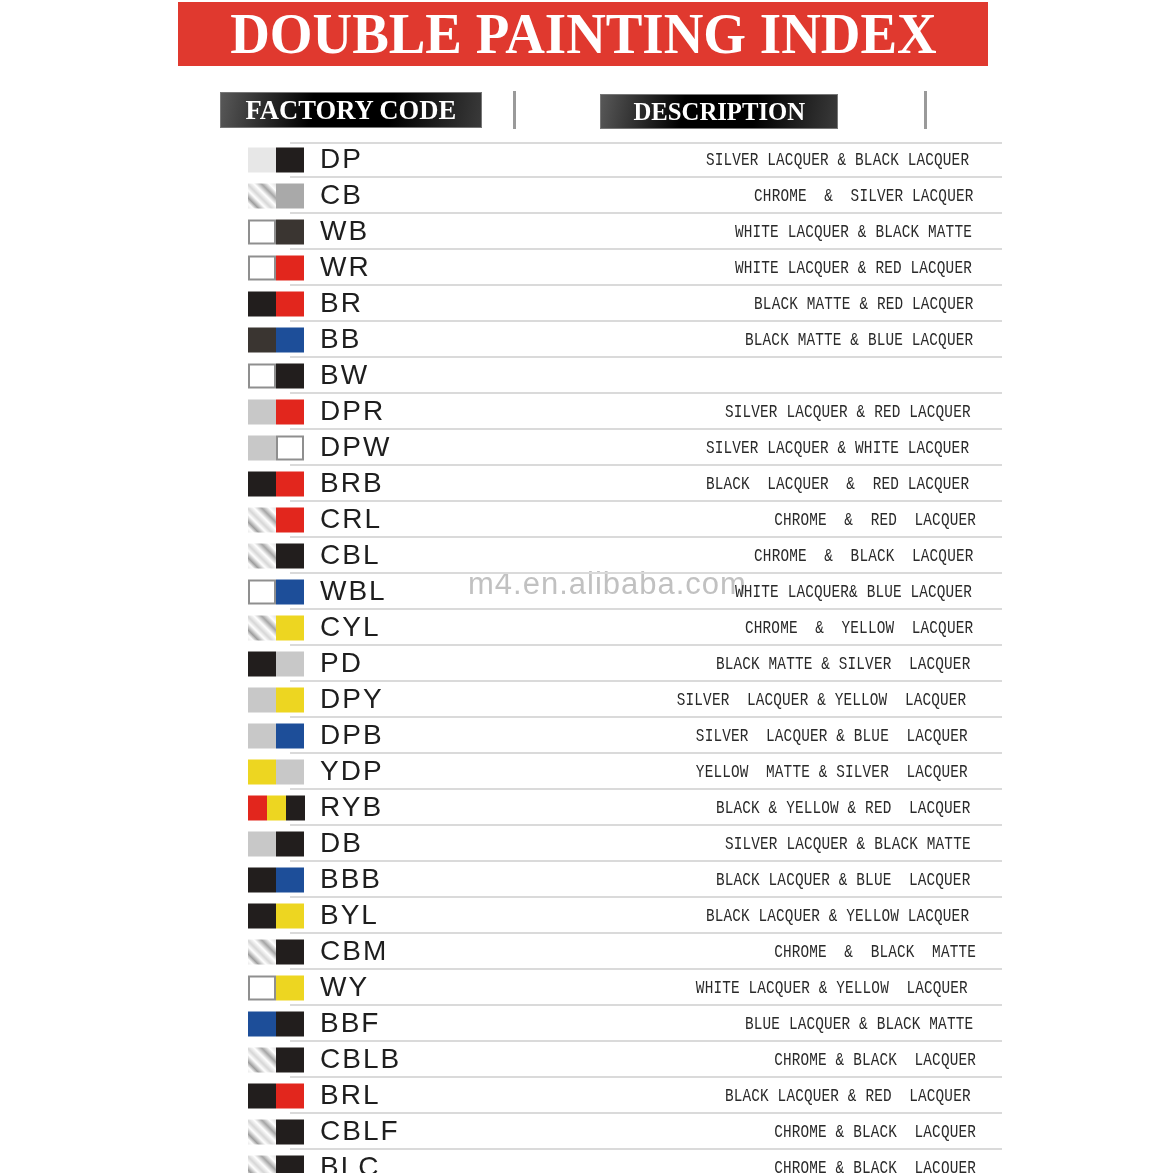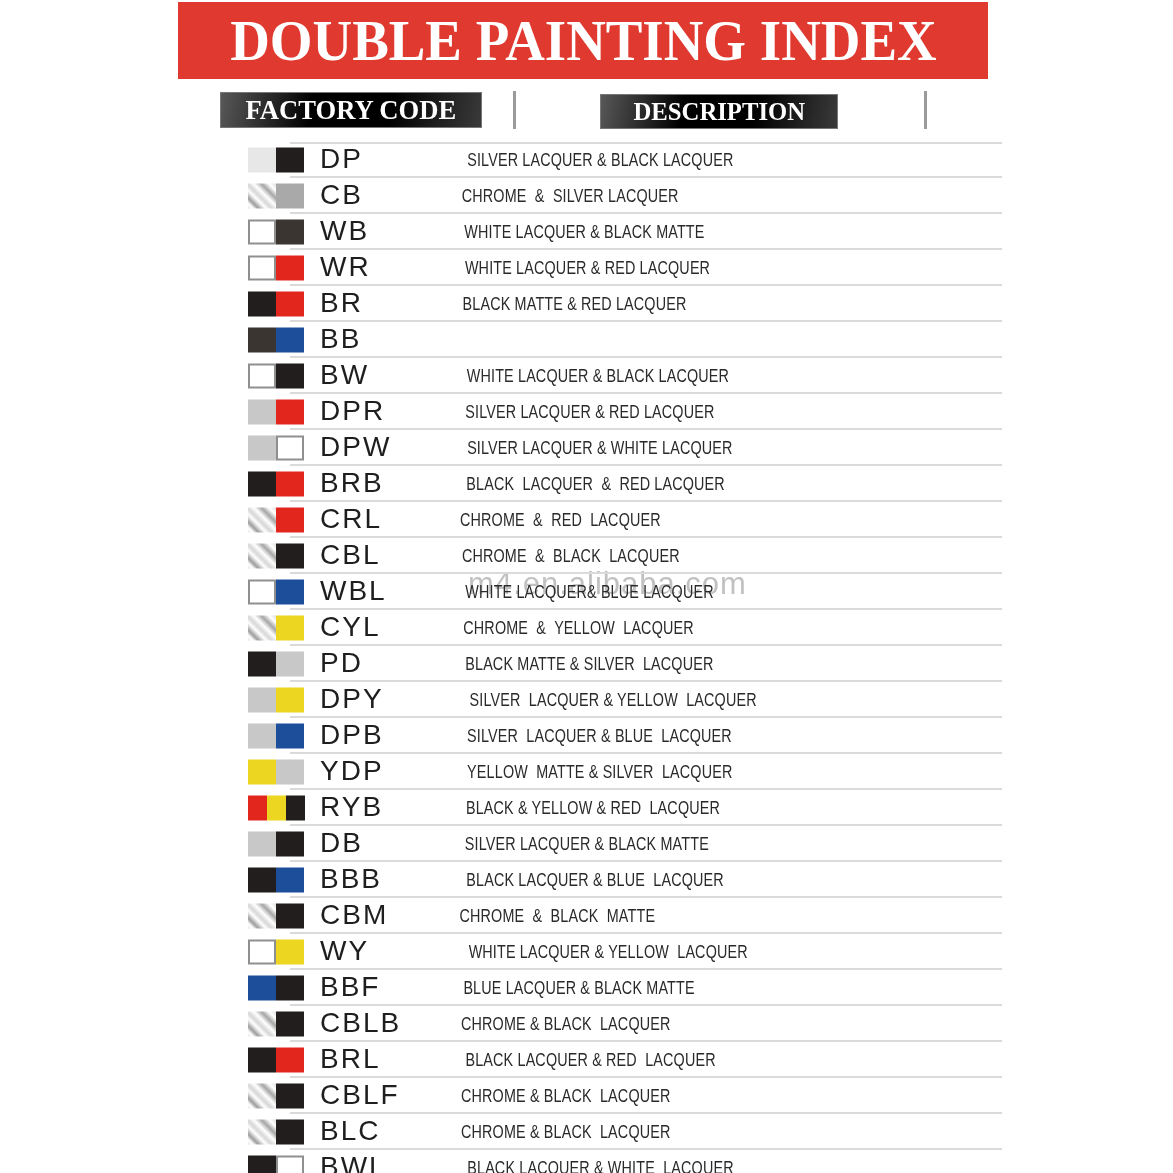--- a/index.html
+++ b/index.html
@@ -1,20 +1,20 @@
 <!DOCTYPE html>
 <html><head>
 <meta charset="utf-8">
 <style>
   html,body{margin:0;padding:0;background:#fff;}
   body{width:1173px;height:1173px;overflow:hidden;font-family:"Liberation Sans",sans-serif;}
   .page{position:relative;width:1173px;height:1173px;background:#fff;}
 
   
-  .banner{position:absolute;left:178px;top:2px;width:810px;height:77px;
+  .banner{position:absolute;left:178px;top:2px;width:810px;height:64px;
     display:flex;align-items:center;justify-content:center;}
   .banner-title{font-family:"Liberation Serif",serif;font-weight:700;font-size:56px;
     color:#ffffff;white-space:nowrap;letter-spacing:0px;transform:scaleX(0.98);}
 
   
   .colhead{position:absolute;display:flex;align-items:center;justify-content:center;
     background:linear-gradient(100deg,#585858 0%,#000 35%,#000 65%,#3a3a3a 100%);
     border:1px solid #777;box-sizing:border-box;font-family:Liberation Serif, serif;}
   .colhead-factory{left:220px;top:92px;width:262px;height:36px;}
   .colhead-desc{left:600px;top:94px;width:238px;height:35px;}
@@ -36,21 +36,21 @@
   .swatches{position:absolute;left:248px;top:50%;transform:translateY(-50%);display:flex;}
   .sw{display:block;width:28px;height:25px;box-sizing:border-box;}
   .sw-narrow{width:19px;}
   .sw-white{border:2px solid #8f8f8f;background:#fff;}
   .sw-chrome{background:linear-gradient(45deg,
       #e9e9e9 0%,#ffffff 10%,#9d9d9d 20%,#ffffff 34%,
       #d6d6d6 45%,#ffffff 58%,#a5a5a5 72%,#ffffff 86%,#dedede 100%);}
   .code{position:absolute;left:320px;top:50%;transform:translateY(-53%);
     font-size:28px;letter-spacing:2px;color:#1e1e1e;white-space:nowrap;}
   .desc{position:absolute;left:438px;width:560px;top:50%;transform:translateY(-50%);
-    text-align:left;}
+    text-align:right;font-family:Liberation Mono, monospace;}
   .desc-inner{display:inline-block;font-size:17.5px;color:#2a2a2a;white-space:pre;
     transform:scaleX(0.82);transform-origin:center;letter-spacing:0.2px;}
 </style>
 </head>
 <body>
 
 <div class="page">
 
   <div class="banner" id="banner" style="background: rgb(224, 57, 47);">
     <span class="banner-title">DOUBLE PAINTING INDEX</span>
@@ -112,29 +112,29 @@
         <span class="code">BR</span>
         <div class="desc"><span class="desc-inner">BLACK MATTE &amp; RED LACQUER</span></div>
         <div class="rule"></div>
       </div>
       <div class="row">
         <div class="swatches">
           <span class="sw" style="background: rgb(58, 53, 49);"></span>
           <span class="sw" style="background: rgb(29, 78, 153);"></span>
         </div>
         <span class="code">BB</span>
+        <div class="desc"><span class="desc-inner">BLACK MATTE &amp; BLUE LACQUER</span></div>
         <div class="rule"></div>
       </div>
       <div class="row">
         <div class="swatches">
           <span class="sw sw-white" style="background: rgb(255, 255, 255);"></span>
           <span class="sw" style="background: rgb(34, 30, 29);"></span>
         </div>
         <span class="code">BW</span>
-        <div class="desc"><span class="desc-inner">WHITE LACQUER &amp; BLACK LACQUER</span></div>
         <div class="rule"></div>
       </div>
       <div class="row">
         <div class="swatches">
           <span class="sw" style="background: rgb(200, 200, 200);"></span>
           <span class="sw" style="background: rgb(226, 38, 29);"></span>
         </div>
         <span class="code">DPR</span>
         <div class="desc"><span class="desc-inner">SILVER LACQUER &amp; RED LACQUER</span></div>
         <div class="rule"></div>
@@ -252,20 +252,29 @@
         <div class="swatches">
           <span class="sw" style="background: rgb(34, 30, 29);"></span>
           <span class="sw" style="background: rgb(29, 78, 153);"></span>
         </div>
         <span class="code">BBB</span>
         <div class="desc"><span class="desc-inner">BLACK LACQUER &amp; BLUE  LACQUER</span></div>
         <div class="rule"></div>
       </div>
       <div class="row">
         <div class="swatches">
+          <span class="sw" style="background: rgb(34, 30, 29);"></span>
+          <span class="sw" style="background: rgb(237, 214, 33);"></span>
+        </div>
+        <span class="code">BYL</span>
+        <div class="desc"><span class="desc-inner">BLACK LACQUER &amp; YELLOW LACQUER</span></div>
+        <div class="rule"></div>
+      </div>
+      <div class="row">
+        <div class="swatches">
           <span class="sw sw-chrome"></span>
           <span class="sw" style="background: rgb(34, 30, 29);"></span>
         </div>
         <span class="code">CBM</span>
         <div class="desc"><span class="desc-inner">CHROME  &amp;  BLACK  MATTE</span></div>
         <div class="rule"></div>
       </div>
       <div class="row">
         <div class="swatches">
           <span class="sw sw-white" style="background: rgb(255, 255, 255);"></span>

